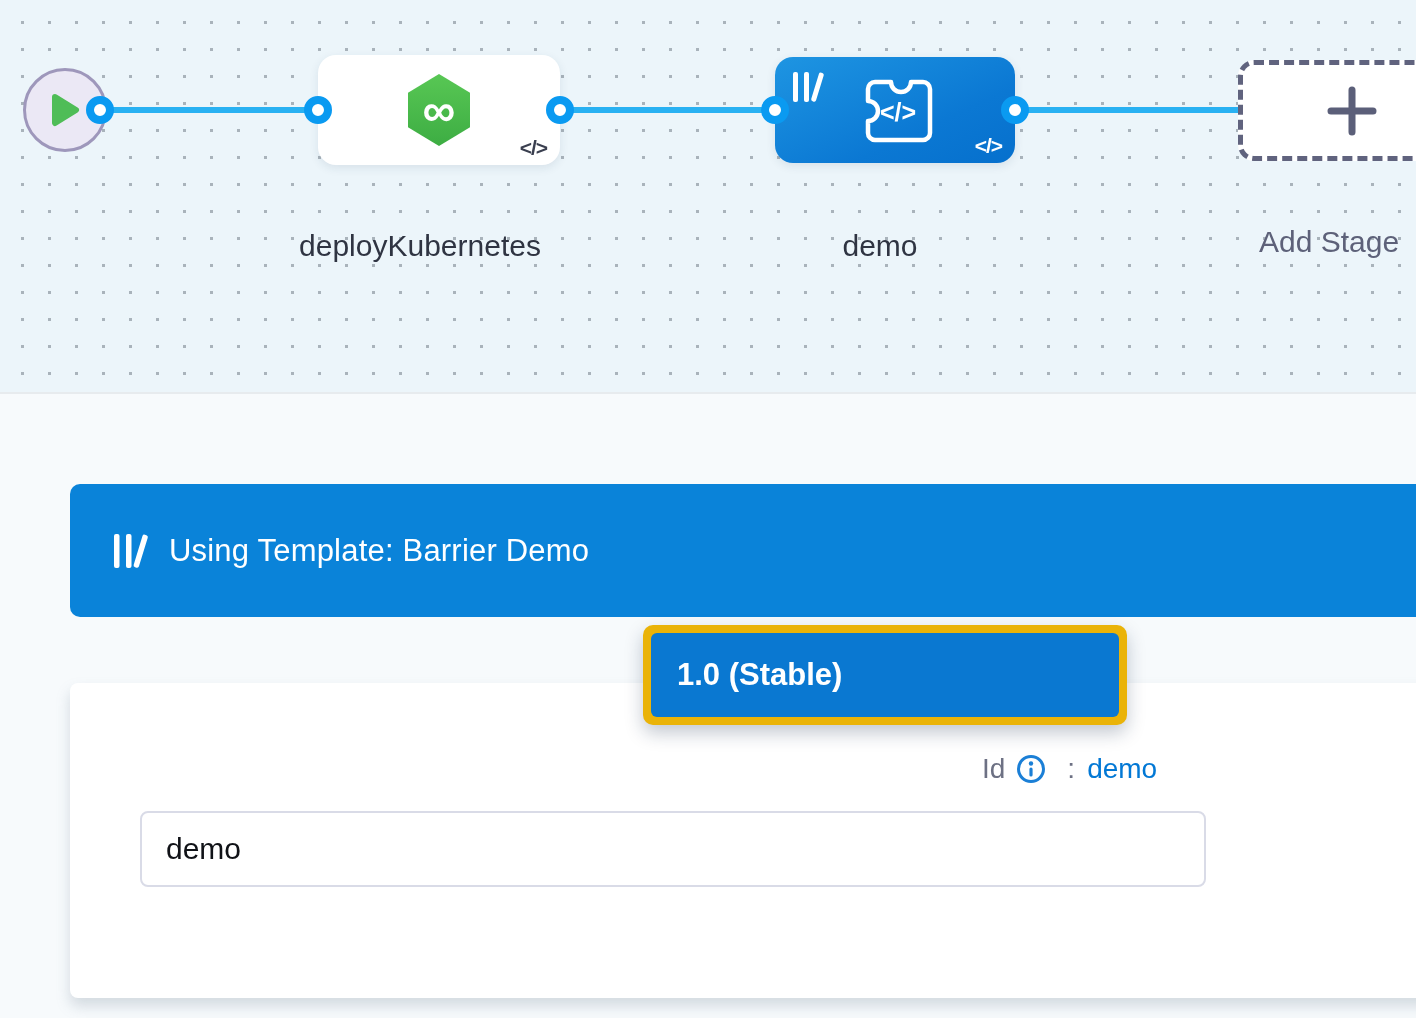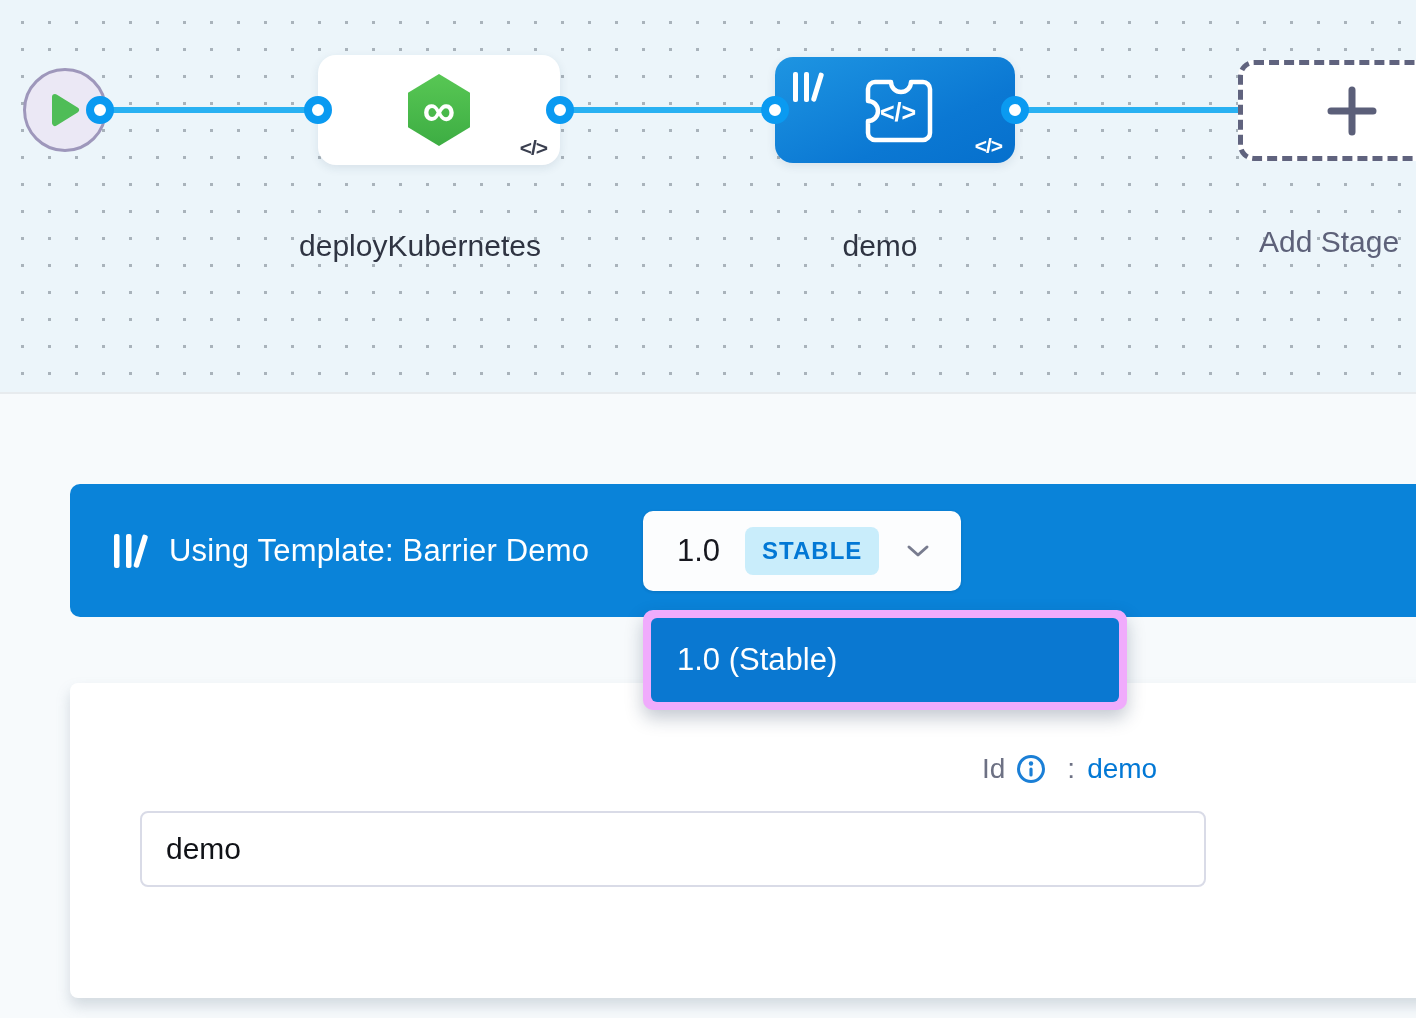--- a/index.html
+++ b/index.html
@@ -75,23 +75,23 @@
     box-shadow:0 1px 3px rgba(0,40,80,.18);
   }
   .version-num{margin-left:34px;font-size:31px;color:#17181f;}
   .stable-badge{
     margin-left:25px;background:#c9edfb;color:#0278d5;font-weight:bold;
     font-size:24px;letter-spacing:1px;padding:10px 17px;border-radius:8px;
   }
   .chev{margin-left:27px;}
   
   .dropdown{
-    position:absolute;left:643px;top:610px;width:484px;height:100px;
-    background:#f0abfc;border-radius:10px;padding:8px;box-sizing:border-box;
-    box-shadow:0 8px 18px rgba(20,40,70,.25);z-index:10;
+    position:absolute;left:643px;top:625px;width:484px;height:100px;
+    background:#eab308;border-radius:10px;padding:8px;box-sizing:border-box;
+    box-shadow:0 8px 18px rgba(20,40,70,.25);z-index:10;font-weight:bold;
   }
   .dropdown-item{
     width:100%;height:100%;background:#0a78d1;border-radius:6px;box-sizing:border-box;
     display:flex;align-items:center;padding-left:26px;color:#fff;font-size:31px;cursor:pointer;
   }
   
   .panel{
     position:absolute;left:70px;top:683px;width:1390px;height:315px;
     background:#fff;border-radius:8px;z-index:2;
     box-shadow:0 8px 14px rgba(120,135,155,.28);
@@ -168,27 +168,20 @@
   </div>
 
   <div class="banner">
     <svg class="banner-icon" width="38" height="40" viewBox="0 0 38 40">
       <rect x="3" y="3" width="5.5" height="34" rx="2" fill="#fff"></rect>
       <rect x="15" y="3" width="5.5" height="34" rx="2" fill="#fff"></rect>
       <rect x="27" y="3" width="5.5" height="34" rx="2" fill="#fff" transform="rotate(17 29 20)"></rect>
     </svg>
     <div class="banner-text">Using Template: Barrier Demo</div>
 
-    <div class="version-box">
-      <span class="version-num">1.0</span>
-      <span class="stable-badge">STABLE</span>
-      <svg class="chev" width="24" height="14" viewBox="0 0 24 14">
-        <path d="M3 3 L12 11 L21 3" stroke="#787c8f" stroke-width="3" fill="none" stroke-linecap="round" stroke-linejoin="round"></path>
-      </svg>
-    </div>
   </div>
 
   <div class="dropdown">
     <div class="dropdown-item">1.0 (Stable)</div>
   </div>
 
   <div class="panel">
 
     <div class="id-row">
       <span>Id</span>

